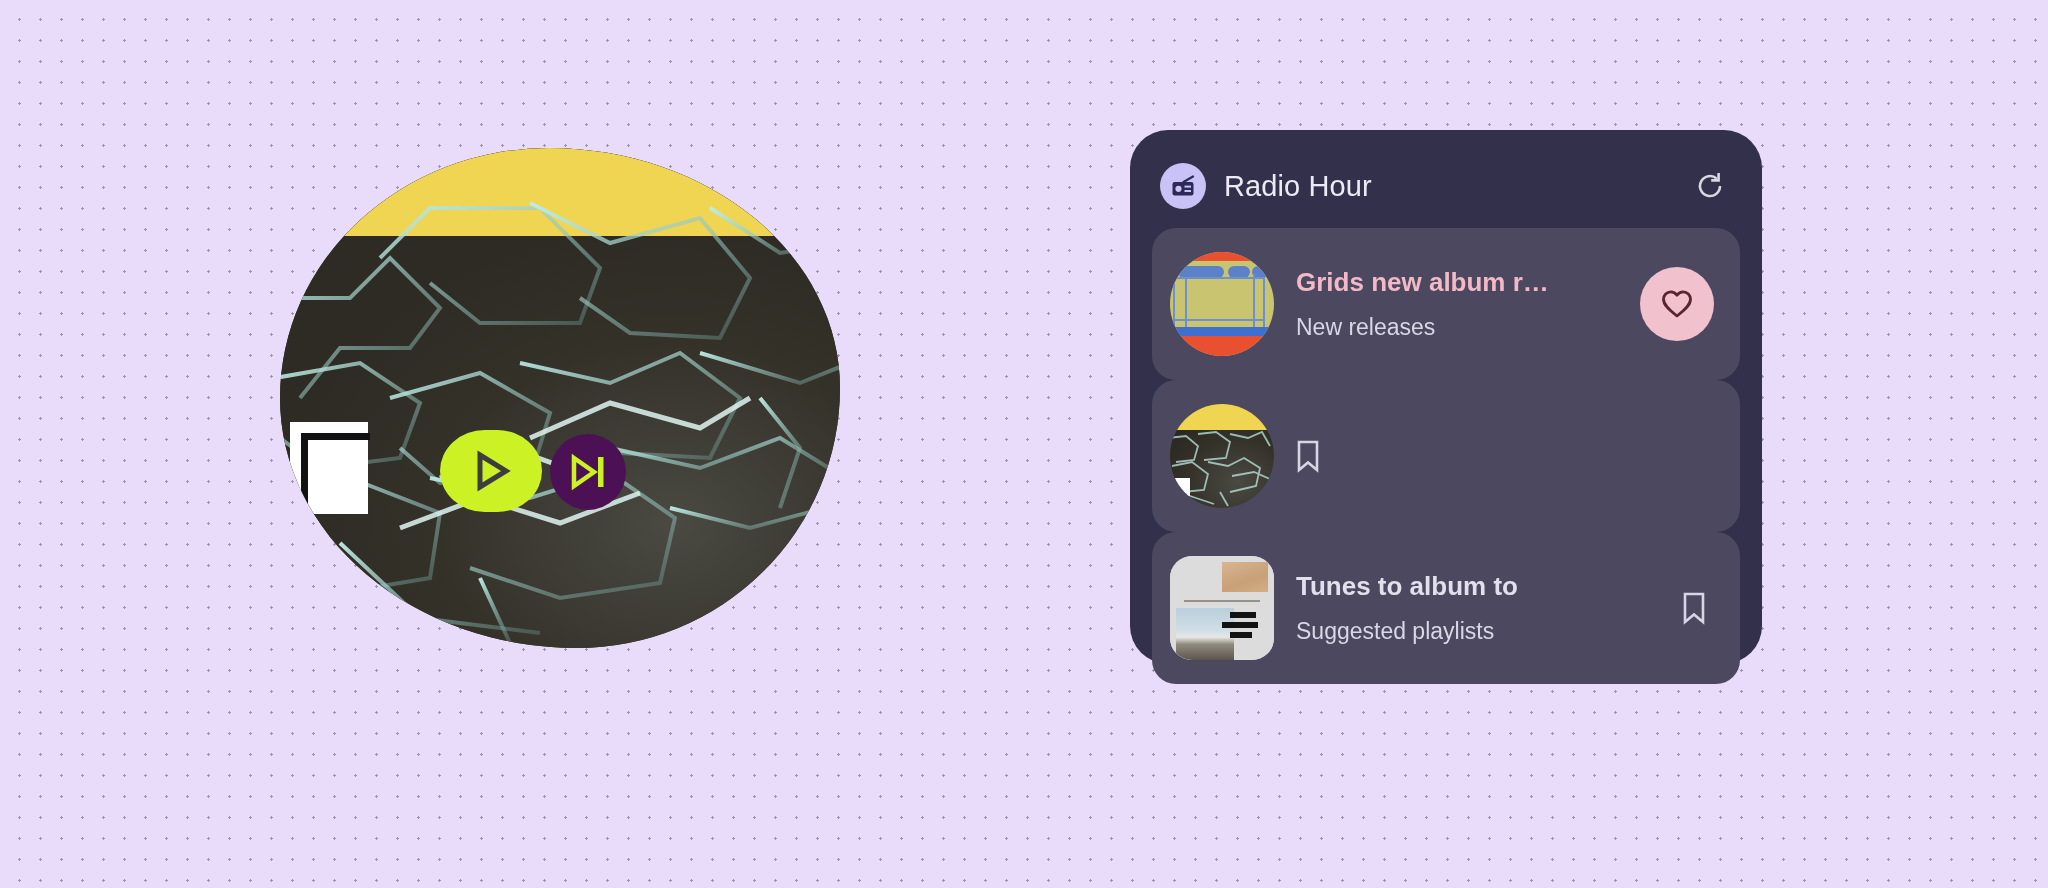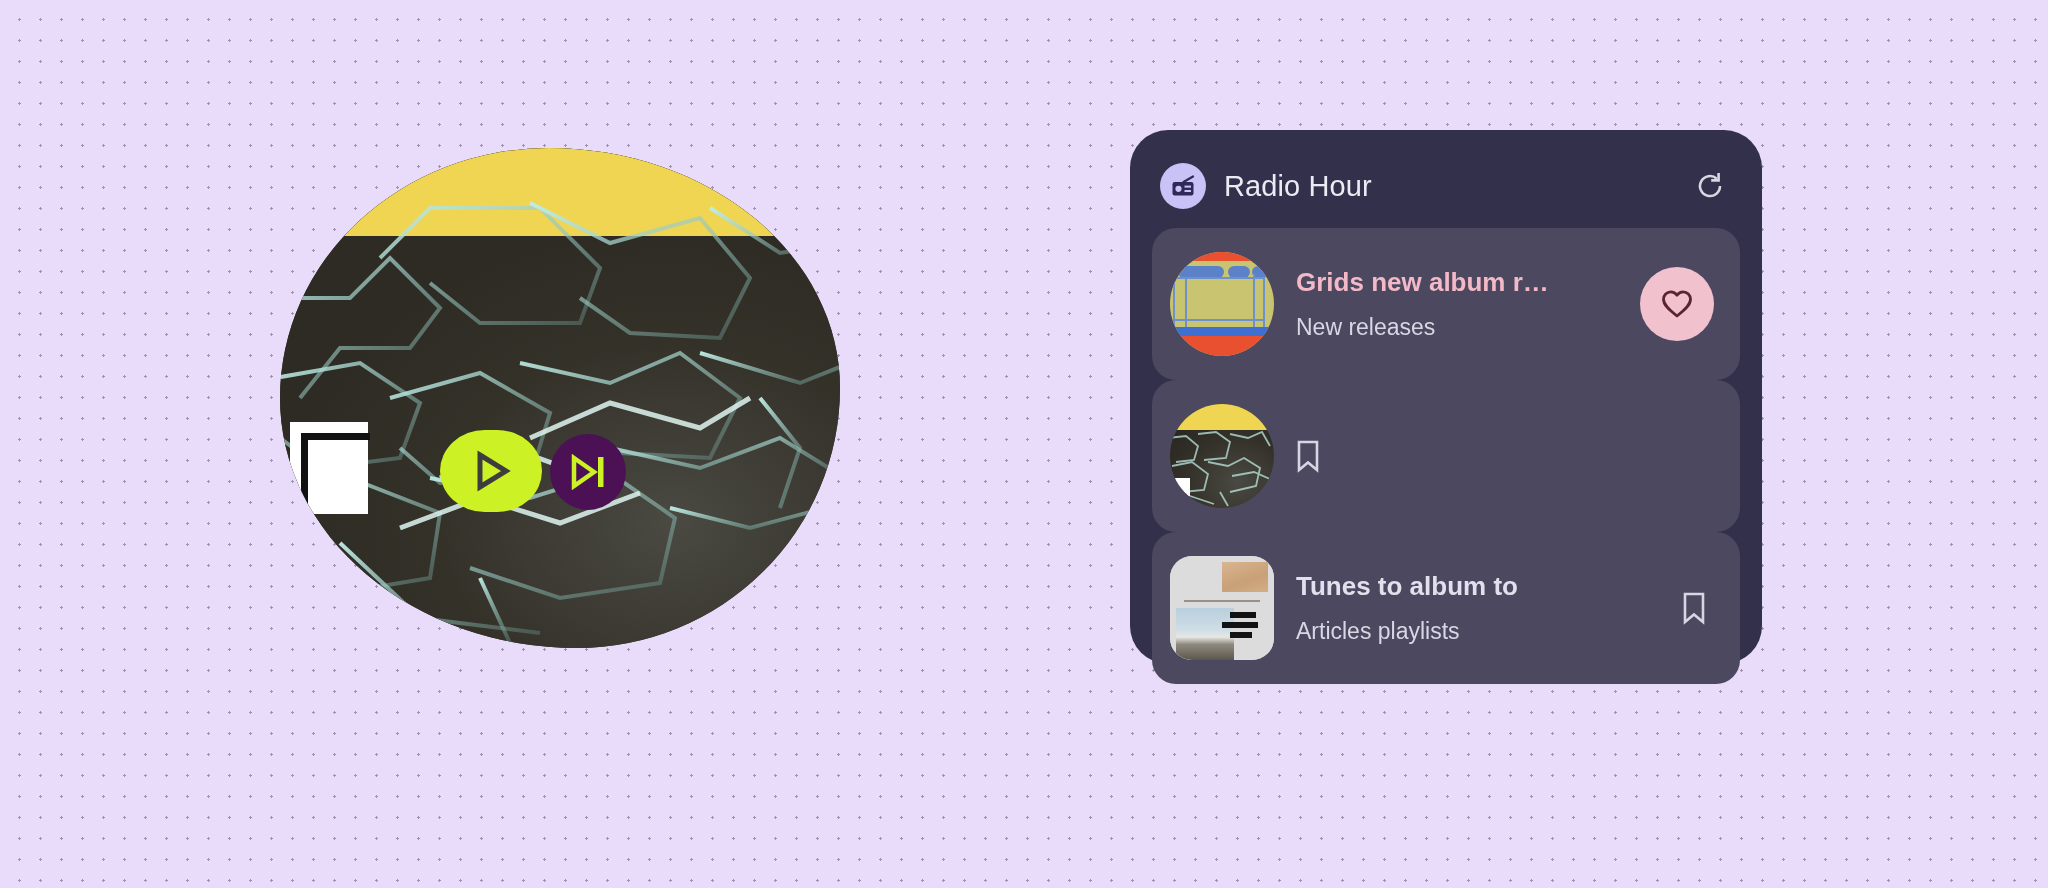--- a/index.html
+++ b/index.html
@@ -275,21 +275,21 @@
           <div class="sand"></div>
           <div class="rule"></div>
           <div class="sea"></div>
           <div class="bar" style="left:60px;top:56px;width:26px;"></div>
           <div class="bar" style="left:52px;top:66px;width:36px;"></div>
           <div class="bar" style="left:60px;top:76px;width:22px;"></div>
         </div>
       </div>
       <div class="row-text">
         <div class="row-title">Tunes to album to</div>
-        <div class="row-sub">Articles playlists</div>
+        <div class="row-sub">Suggested playlists</div>
       </div>
       <button class="action-btn">
         <svg width="28" height="34" viewBox="0 0 28 34">
           <path d="M5 3 H23 V31 L14 23.5 L5 31 Z" fill="none" stroke="#d8d6e2" stroke-width="2.6" stroke-linejoin="miter"></path>
         </svg>
       </button>
     </div>
 
   </div>
 </div>

